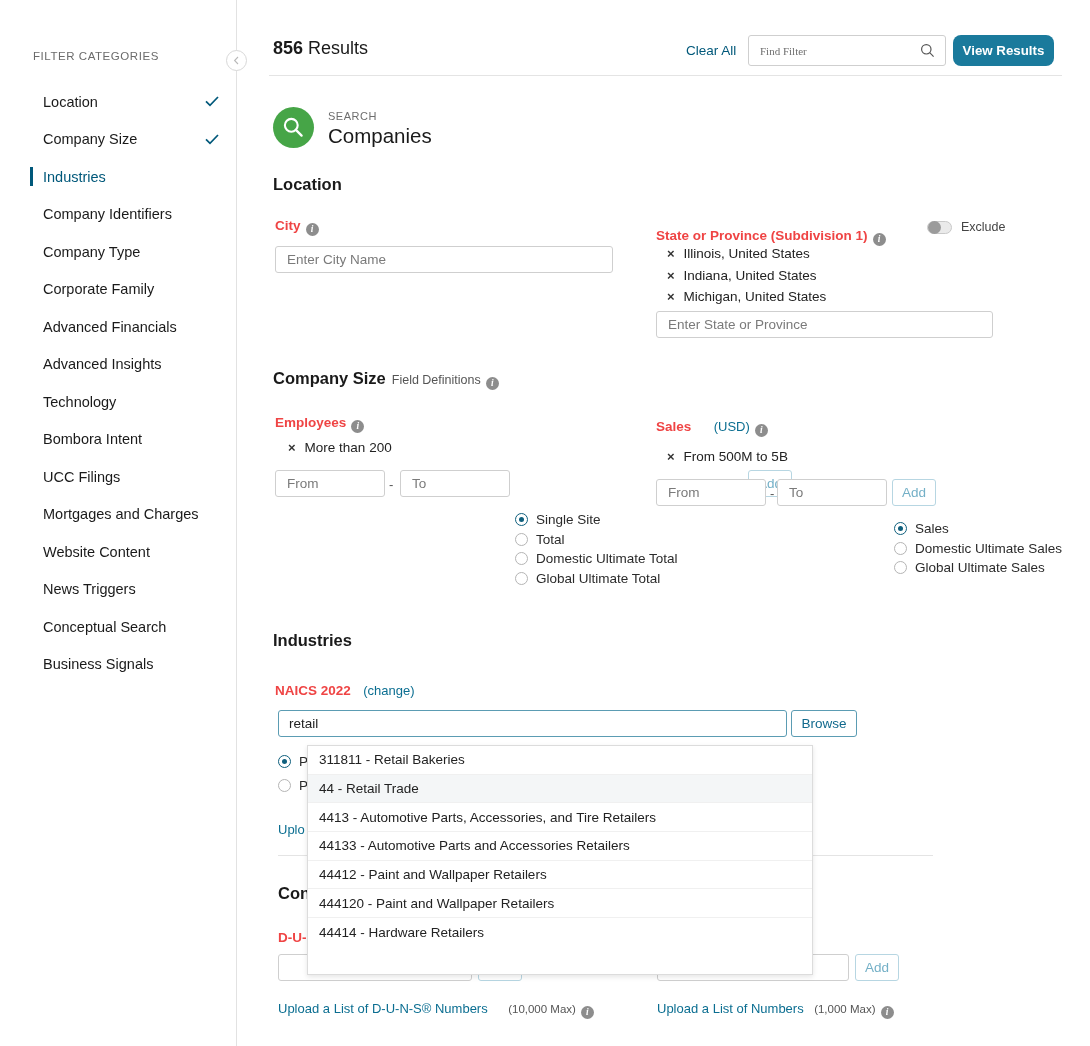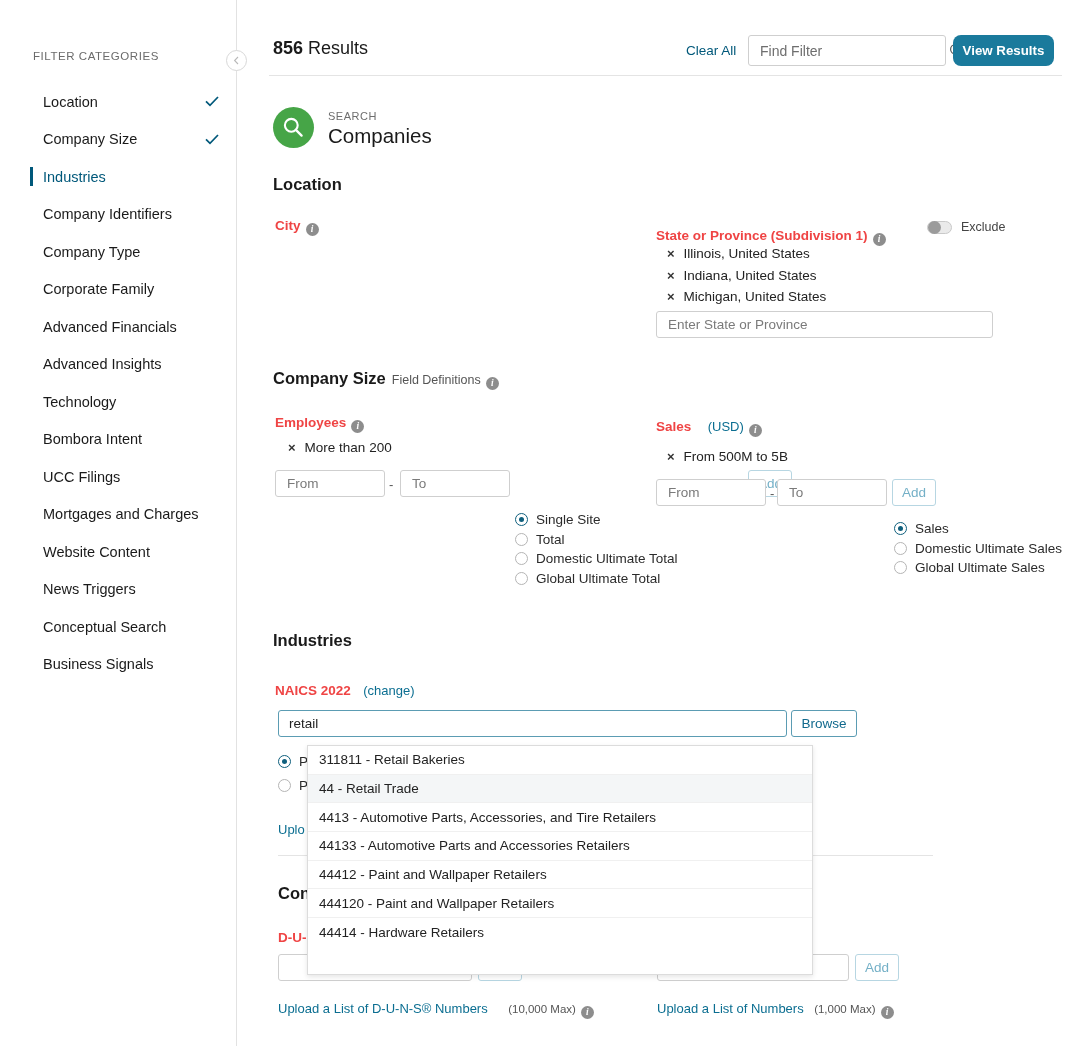--- a/index.html
+++ b/index.html
@@ -73,21 +73,21 @@
     position: absolute; left: 511px; top: 35px;
     width: 198px; height: 31px;
     border: 1px solid #cfcfcf; border-radius: 3px;
     background: #fff;
     display: flex; align-items: center;
   }
   .find-filter input {
     border: none; outline: none; background: transparent;
     flex: 1; height: 100%;
     padding: 0 8px 0 11px;
-    font-size: 14px; font-family: Liberation Sans, sans-serif; color: #333;
+    font-size: 11px; font-family: Liberation Serif, serif; color: #333;
   }
   .find-filter input::placeholder { color: #6e6e6e; }
   .find-filter .sicon { padding-right: 10px; display:flex; align-items:center; }
   .view-results {
     position: absolute; left: 716px; top: 35px;
     width: 101px; height: 31px;
     background: #1a7a9c; color: #ffffff;
     border: none; border-radius: 8px;
     font-size: 13.3px; font-weight: 700; font-family: inherit;
     cursor: pointer;
@@ -337,20 +337,21 @@
       </div>
       <div class="search-kicker">SEARCH</div>
       <div class="search-title">Companies</div>
     </div>
 
     <div class="sec-h" style="left:36px; top:175px;">Location</div>
 
     <div style="position:absolute; left:38px; top:216px;">
       <span class="lbl-strong">City</span><span class="info-i">i</span>
     </div>
+    <input class="txt-input" style="position: absolute; left: 38px; top: 246px; width: 338px; height: 27px;" placeholder="Enter City Name">
 
     <div style="position:absolute; left:419px; top:226px;">
       <span class="lbl-strong">State or Province (Subdivision 1)</span><span class="info-i">i</span>
     </div>
     <div class="toggle-row" style="left:690px; top:220px;">
       <div class="toggle">
           <div class="knob"></div>
         </div>
       <span class="toggle-lbl">Exclude</span>
     </div>
@@ -401,21 +402,21 @@
           <span>Domestic Ultimate Total</span>
         </div>
         <div class="radio-row">
           <span class="radio"></span>
           <span>Global Ultimate Total</span>
         </div>
       </div>
 
     <div style="position:absolute; left:419px; top:417px;">
       <span class="lbl-strong">Sales</span>
-      <span class="link" style="font-size:13px; margin-left:12px;">(USD)</span><span class="info-i">i</span>
+      <span class="link" style="font-size:13px; margin-left:18px;">(USD)</span><span class="info-i">i</span>
     </div>
     <div id="sales-chips" style="position:absolute; left:430px; top:449px; display:flex; flex-direction:column; gap:6px;">
         <div class="chip">
           <span class="x">×</span>
           <span>From 500M to 5B</span>
         </div>
       </div>
     <input class="txt-input" style="position: absolute; left: 419px; top: 479px; width: 110px; height: 27px;" placeholder="From">
     <span style="position:absolute; left:533px; top:486px; font-size:13px; color:#555;">-</span>
     <input class="txt-input" style="position: absolute; left: 540px; top: 479px; width: 110px; height: 27px;" placeholder="To">

